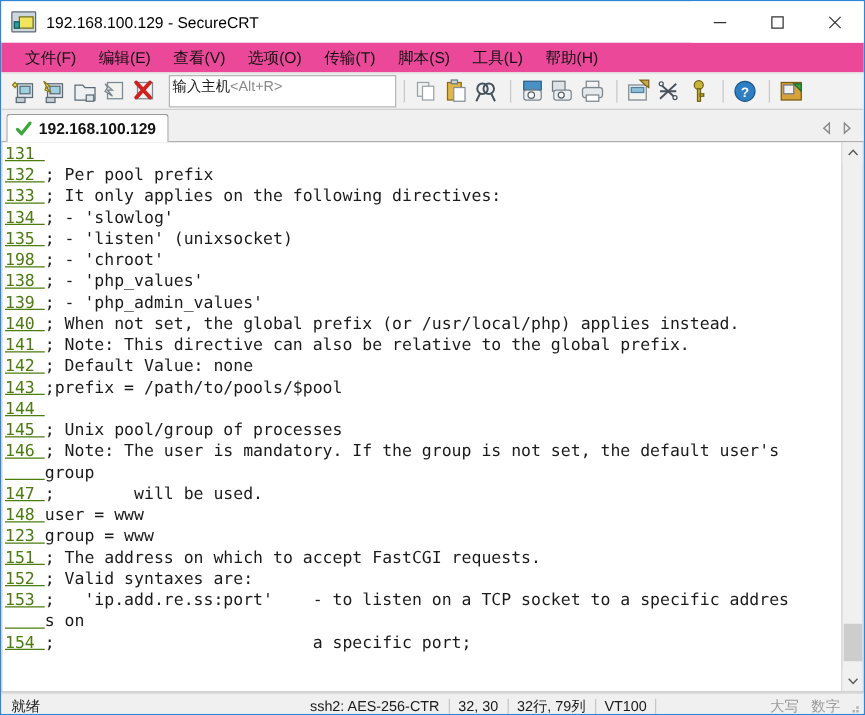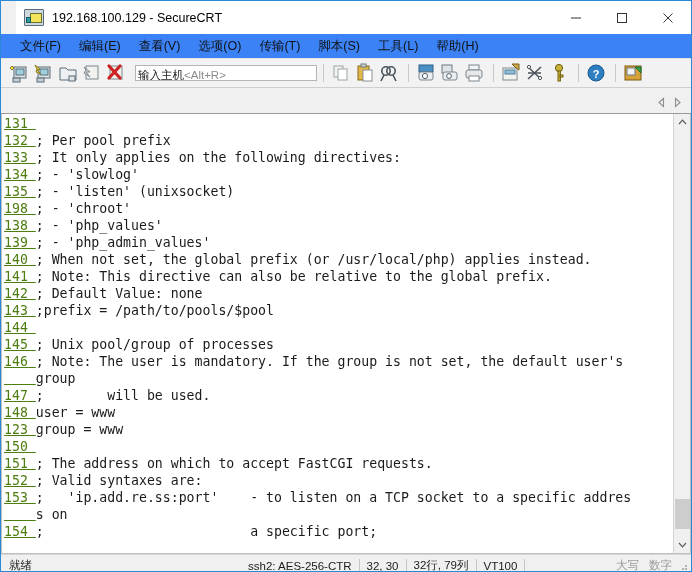--- a/index.html
+++ b/index.html
@@ -20,21 +20,20 @@
     overflow: hidden;
   }
 
   
   .titlebar {
     height: 33px;
     display: flex;
     align-items: center;
     background: #ffffff;
     position: relative;
-    margin-left: 15px;
   }
   .app-icon {
     width: 20px;
     height: 18px;
     margin-left: 8px;
     margin-right: 8px;
     position: relative;
     flex: none;
   }
   .app-icon .frame {
@@ -79,21 +78,21 @@
     display: flex;
     align-items: center;
     justify-content: center;
     background: #ffffff;
   }
   .winbtn svg { display: block; }
 
   
   .menubar {
     height: 24px;
-    background: #3b82f6;
+    background: #ec4899;
     display: flex;
     align-items: center;
     padding-left: 10px;
   }
   .menu-item {
     font-size: 12.5px;
     color: #111111;
     padding: 2px 9px 2px 9px;
     white-space: nowrap;
     line-height: 18px;
@@ -119,21 +118,21 @@
   }
   .tb-sep {
     width: 1px;
     height: 18px;
     background: #c8c8c8;
     margin: 0 6px;
     flex: none;
   }
   .host-input {
     width: 182px;
-    height: 16px;
+    height: 26px;
     background: #ffffff;
     border: 1px solid #b5b5b5;
     margin-left: 6px;
     font-size: 11.5px;
     color: #6e6e6e;
     line-height: 18px;
     padding-left: 2px;
     box-sizing: border-box;
     white-space: nowrap;
     overflow: hidden;
@@ -451,20 +450,28 @@
     <div class="tb-icon">
       <svg width="22" height="22" viewBox="0 0 22 22">
         <rect x="3" y="4" width="16" height="14" fill="#d8a23a" stroke="#7a5a12"></rect>
         <rect x="5" y="6" width="8" height="7" fill="#f0f2f3" stroke="#6f7b84"></rect>
         <path d="M13 5 l6 0 l0 6 l-2.5 -2.5 z" fill="#39a04c" stroke="#1d6b2c"></path>
       </svg>
     </div>
   </div>
 
   <div class="tabbar">
+    <div class="tab">
+      <span class="tab-check">
+        <svg width="14" height="14" viewBox="0 0 14 14">
+          <path d="M2 7.5 L5.2 11 L12 2.5" fill="none" stroke="#3aa83a" stroke-width="2.6" stroke-linecap="round" stroke-linejoin="round"></path>
+        </svg>
+      </span>
+      <span class="tab-label">192.168.100.129</span>
+    </div>
     <div class="tab-navs">
       <div class="tab-nav">
         <svg width="11" height="11" viewBox="0 0 11 11">
             <path d="M7.5 1.5 L3 5.5 L7.5 9.5 Z" fill="none" stroke="#8c8c8c" stroke-width="1.1"></path>
           </svg>
       </div>
       <div class="tab-nav">
         <svg width="11" height="11" viewBox="0 0 11 11">
             <path d="M3.5 1.5 L8 5.5 L3.5 9.5 Z" fill="none" stroke="#8c8c8c" stroke-width="1.1"></path>
           </svg>
@@ -486,21 +493,20 @@
         <div class="tline"><span class="lnum">141 </span><span>; Note: This directive can also be relative to the global prefix.</span></div>
         <div class="tline"><span class="lnum">142 </span><span>; Default Value: none</span></div>
         <div class="tline"><span class="lnum">143 </span><span>;prefix = /path/to/pools/$pool</span></div>
         <div class="tline"><span class="lnum">144 </span><span></span></div>
         <div class="tline"><span class="lnum">145 </span><span>; Unix pool/group of processes</span></div>
         <div class="tline"><span class="lnum">146 </span><span>; Note: The user is mandatory. If the group is not set, the default user's</span></div>
         <div class="tline"><span class="lnum">    </span><span>group</span></div>
         <div class="tline"><span class="lnum">147 </span><span>;        will be used.</span></div>
         <div class="tline"><span class="lnum">148 </span><span>user = www</span></div>
         <div class="tline"><span class="lnum">123 </span><span>group = www</span></div>
-        <div class="tline"><span class="lnum">150 </span><span></span></div>
         <div class="tline"><span class="lnum">151 </span><span>; The address on which to accept FastCGI requests.</span></div>
         <div class="tline"><span class="lnum">152 </span><span>; Valid syntaxes are:</span></div>
         <div class="tline"><span class="lnum">153 </span><span>;   'ip.add.re.ss:port'    - to listen on a TCP socket to a specific addres</span></div>
         <div class="tline"><span class="lnum">    </span><span>s on</span></div>
         <div class="tline"><span class="lnum">154 </span><span>;                          a specific port;</span></div>
       </div>
 
     <div class="vscroll">
       <div class="vs-arrow">
         <svg width="9" height="9" viewBox="0 0 9 9">

